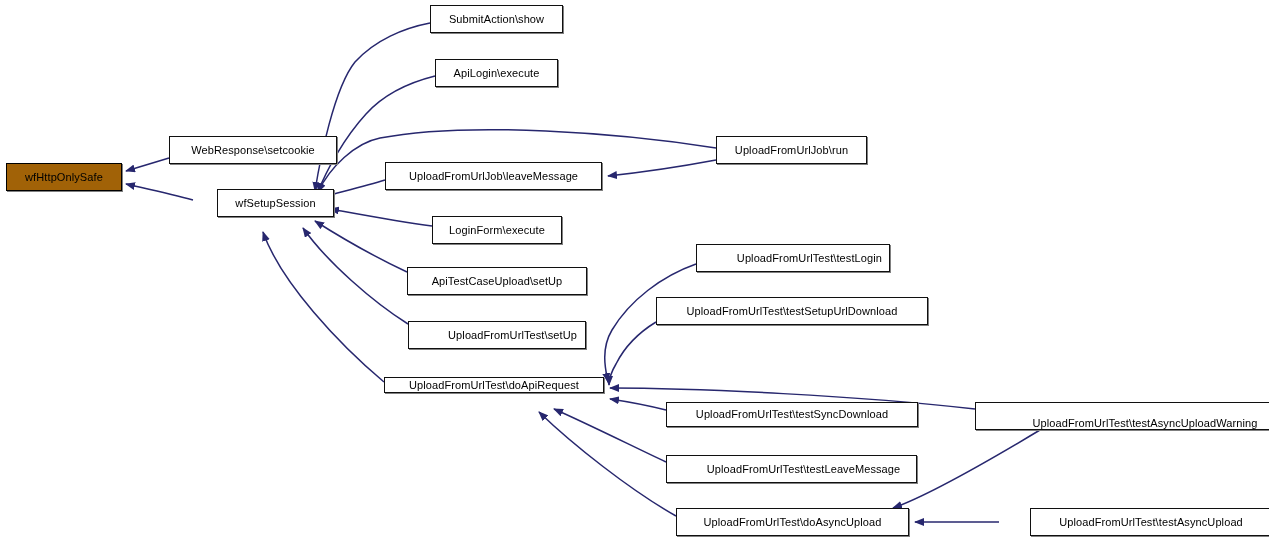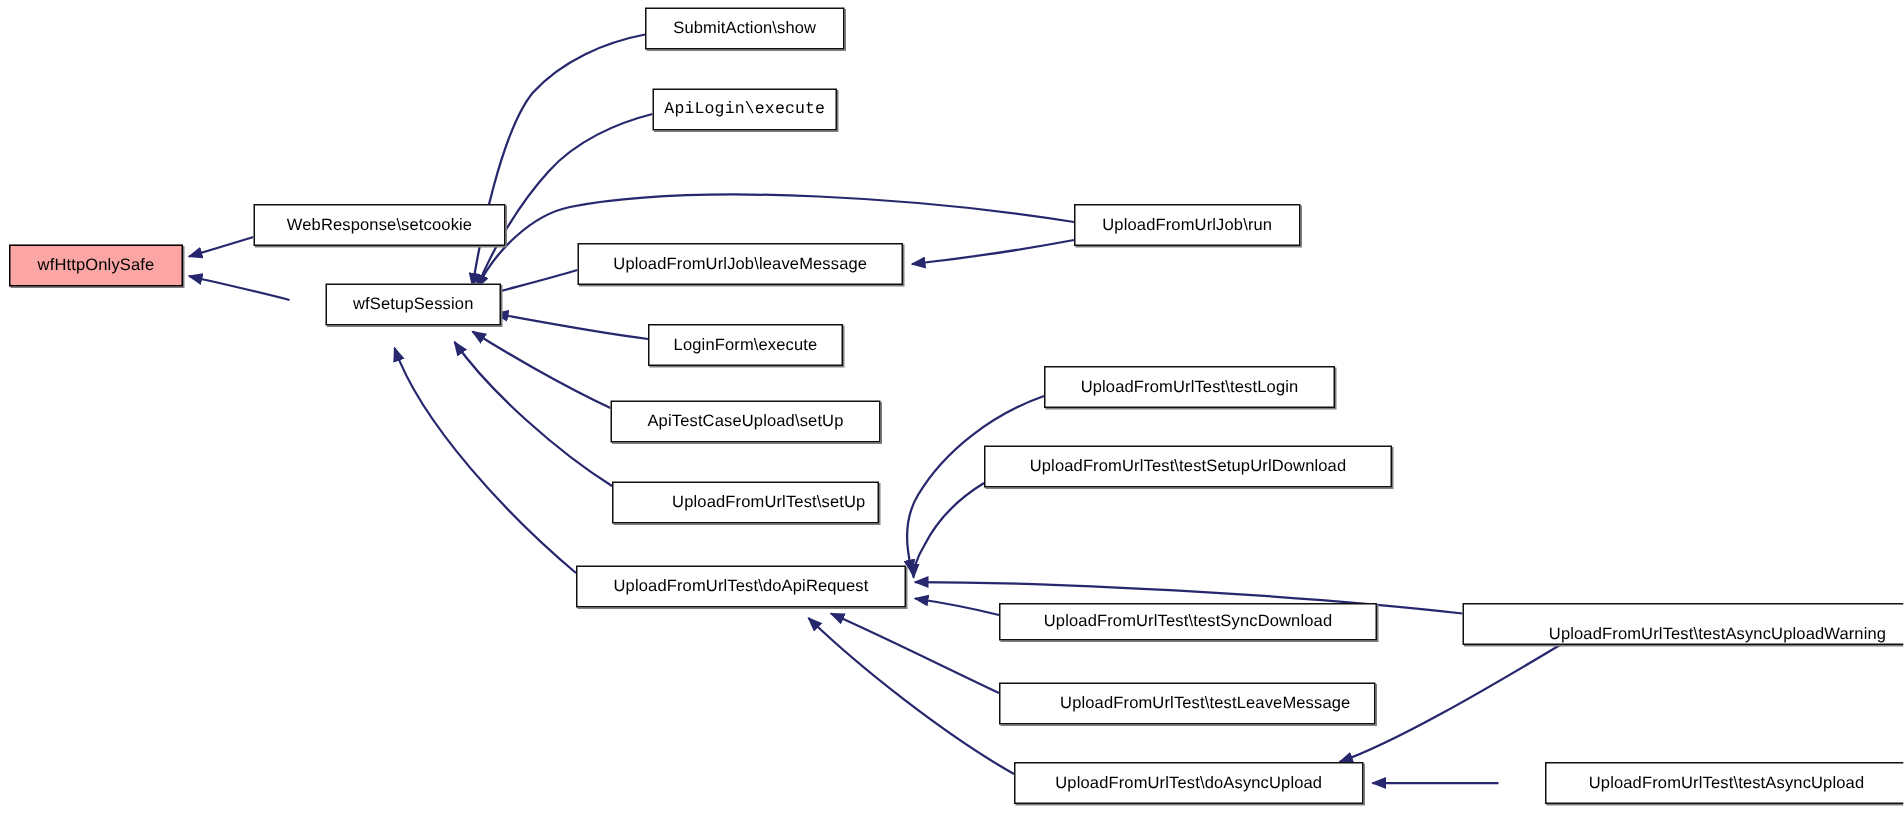--- a/index.html
+++ b/index.html
@@ -34,21 +34,21 @@
     line-height: 1;
     display: flex;
     align-items: center;
     justify-content: center;
     white-space: nowrap;
     letter-spacing: 0.1px;
     box-shadow: 1px 1px 0 0 #808080;
     z-index: 2;
   }
   .node.highlight {
-    background: #fca5a5;
+    background: #a16207;
     border: 1px solid #000000;
   }
   .node-label {
     display: block;
     padding: 0 7px;
   }
 </style>
 </head>
 <body>
 
@@ -89,42 +89,42 @@
       </div>
       <div class="node" style="left: 169px; top: 136px; width: 168px; height: 28px;">
         <span class="node-label">WebResponse\setcookie</span>
       </div>
       <div class="node" style="left: 193px; top: 189px; width: 117px; height: 28px; margin-left: 24px;">
         <span class="node-label">wfSetupSession</span>
       </div>
       <div class="node" style="left: 430px; top: 5px; width: 133px; height: 28px;">
         <span class="node-label">SubmitAction\show</span>
       </div>
-      <div class="node" style="left: 435px; top: 59px; width: 123px; height: 28px; font-family: Liberation Mono, monospace;">
+      <div class="node" style="left: 435px; top: 59px; width: 123px; height: 28px;">
         <span class="node-label">ApiLogin\execute</span>
       </div>
       <div class="node" style="left: 385px; top: 162px; width: 217px; height: 28px;">
         <span class="node-label">UploadFromUrlJob\leaveMessage</span>
       </div>
       <div class="node" style="left: 716px; top: 136px; width: 151px; height: 28px;">
         <span class="node-label">UploadFromUrlJob\run</span>
       </div>
       <div class="node" style="left: 432px; top: 216px; width: 130px; height: 28px;">
         <span class="node-label">LoginForm\execute</span>
       </div>
       <div class="node" style="left: 407px; top: 267px; width: 180px; height: 28px;">
         <span class="node-label">ApiTestCaseUpload\setUp</span>
       </div>
       <div class="node" style="left: 408px; top: 321px; width: 178px; height: 28px; padding-left: 31px;">
         <span class="node-label">UploadFromUrlTest\setUp</span>
       </div>
-      <div class="node" style="left: 384px; top: 377px; width: 220px; height: 28px;">
+      <div class="node" style="left: 384px; top: 377px; width: 220px; height: 16px;">
         <span class="node-label">UploadFromUrlTest\doApiRequest</span>
       </div>
-      <div class="node" style="left: 696px; top: 244px; width: 194px; height: 28px;">
+      <div class="node" style="left: 696px; top: 244px; width: 194px; height: 28px; justify-content: flex-end;">
         <span class="node-label">UploadFromUrlTest\testLogin</span>
       </div>
       <div class="node" style="left: 656px; top: 297px; width: 272px; height: 28px;">
         <span class="node-label">UploadFromUrlTest\testSetupUrlDownload</span>
       </div>
       <div class="node" style="left: 666px; top: 402px; width: 252px; height: 25px;">
         <span class="node-label">UploadFromUrlTest\testSyncDownload</span>
       </div>
       <div class="node" style="left: 666px; top: 455px; width: 251px; height: 28px; padding-left: 24px;">
         <span class="node-label">UploadFromUrlTest\testLeaveMessage</span>

